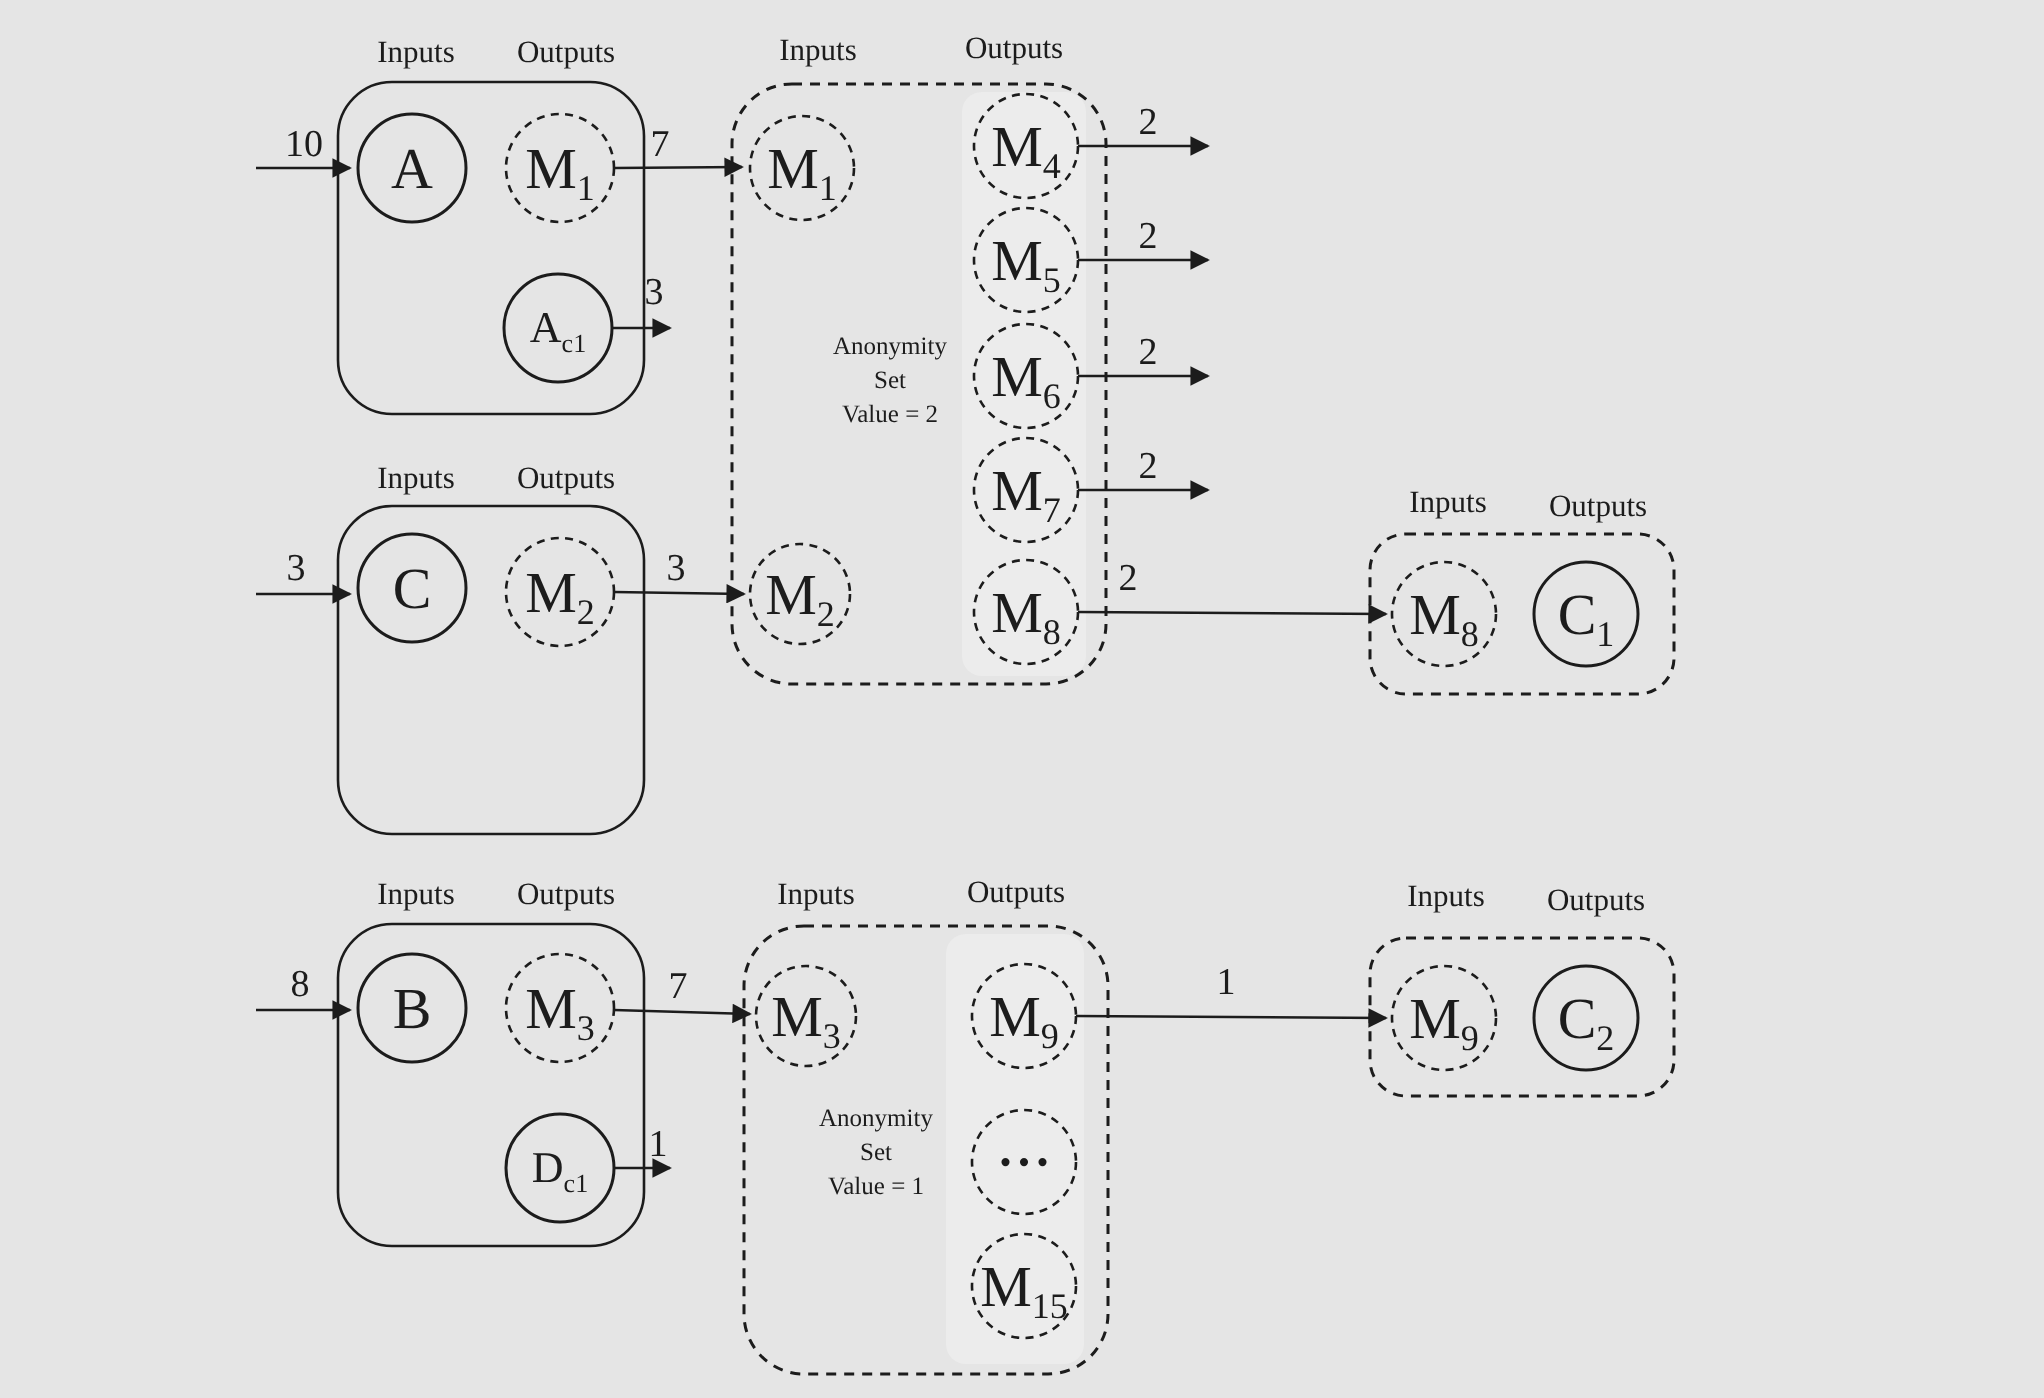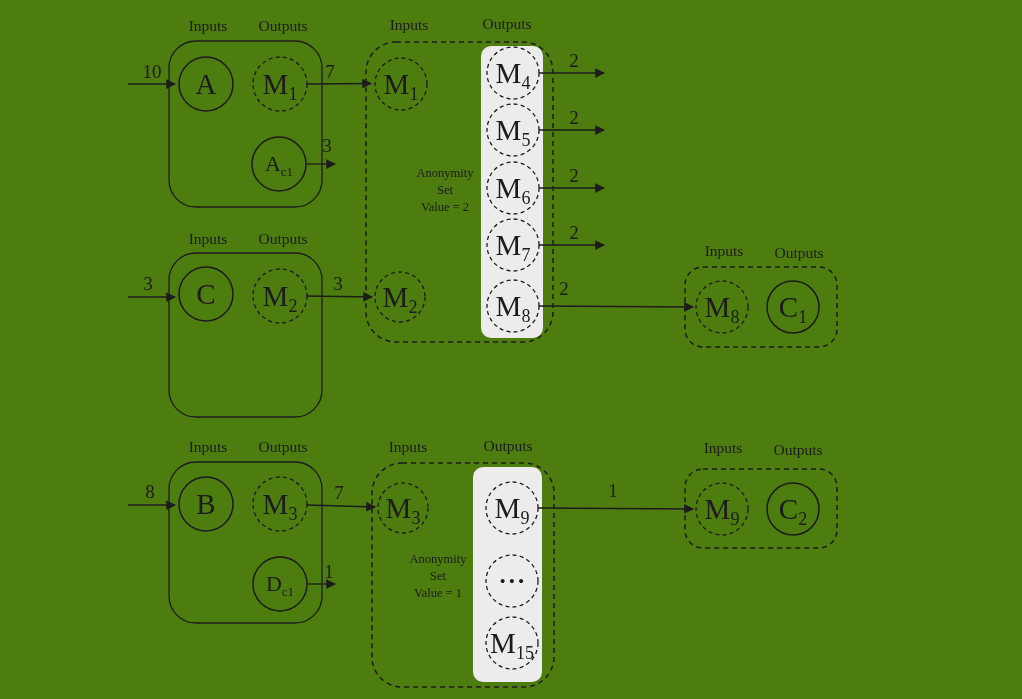--- a/index.html
+++ b/index.html
@@ -1,16 +1,16 @@
 <!DOCTYPE html>
 <html style="--ink: #1c1c1c; --band: #ececec;"><head>
 <meta charset="utf-8">
 <style>
   html,body{margin:0;padding:0;background:#ffffff;}
-  .stage{position:relative;width:1022px;height:699px;background:#4d7c0f;overflow:hidden;
+  .stage{position:relative;width:1022px;height:699px;background:#e5e5e5;overflow:hidden;
          font-family:"Liberation Serif","DejaVu Serif",serif;}
   svg text{fill:var(--ink,#1c1c1c);font-family:"Liberation Serif","DejaVu Serif",serif;}
   .hdr{font-size:15.5px;text-anchor:middle;}
   .num{font-size:19px;text-anchor:middle;}
   .ann{font-size:12.5px;text-anchor:middle;}
   .node{font-size:29px;text-anchor:middle;}
   .node .sub{font-size:18px;}
   .node-sm{font-size:22px;text-anchor:middle;}
   .node-sm .sub{font-size:13px;}
   .dots{font-size:15px;text-anchor:middle;letter-spacing:4px;font-weight:bold;}

